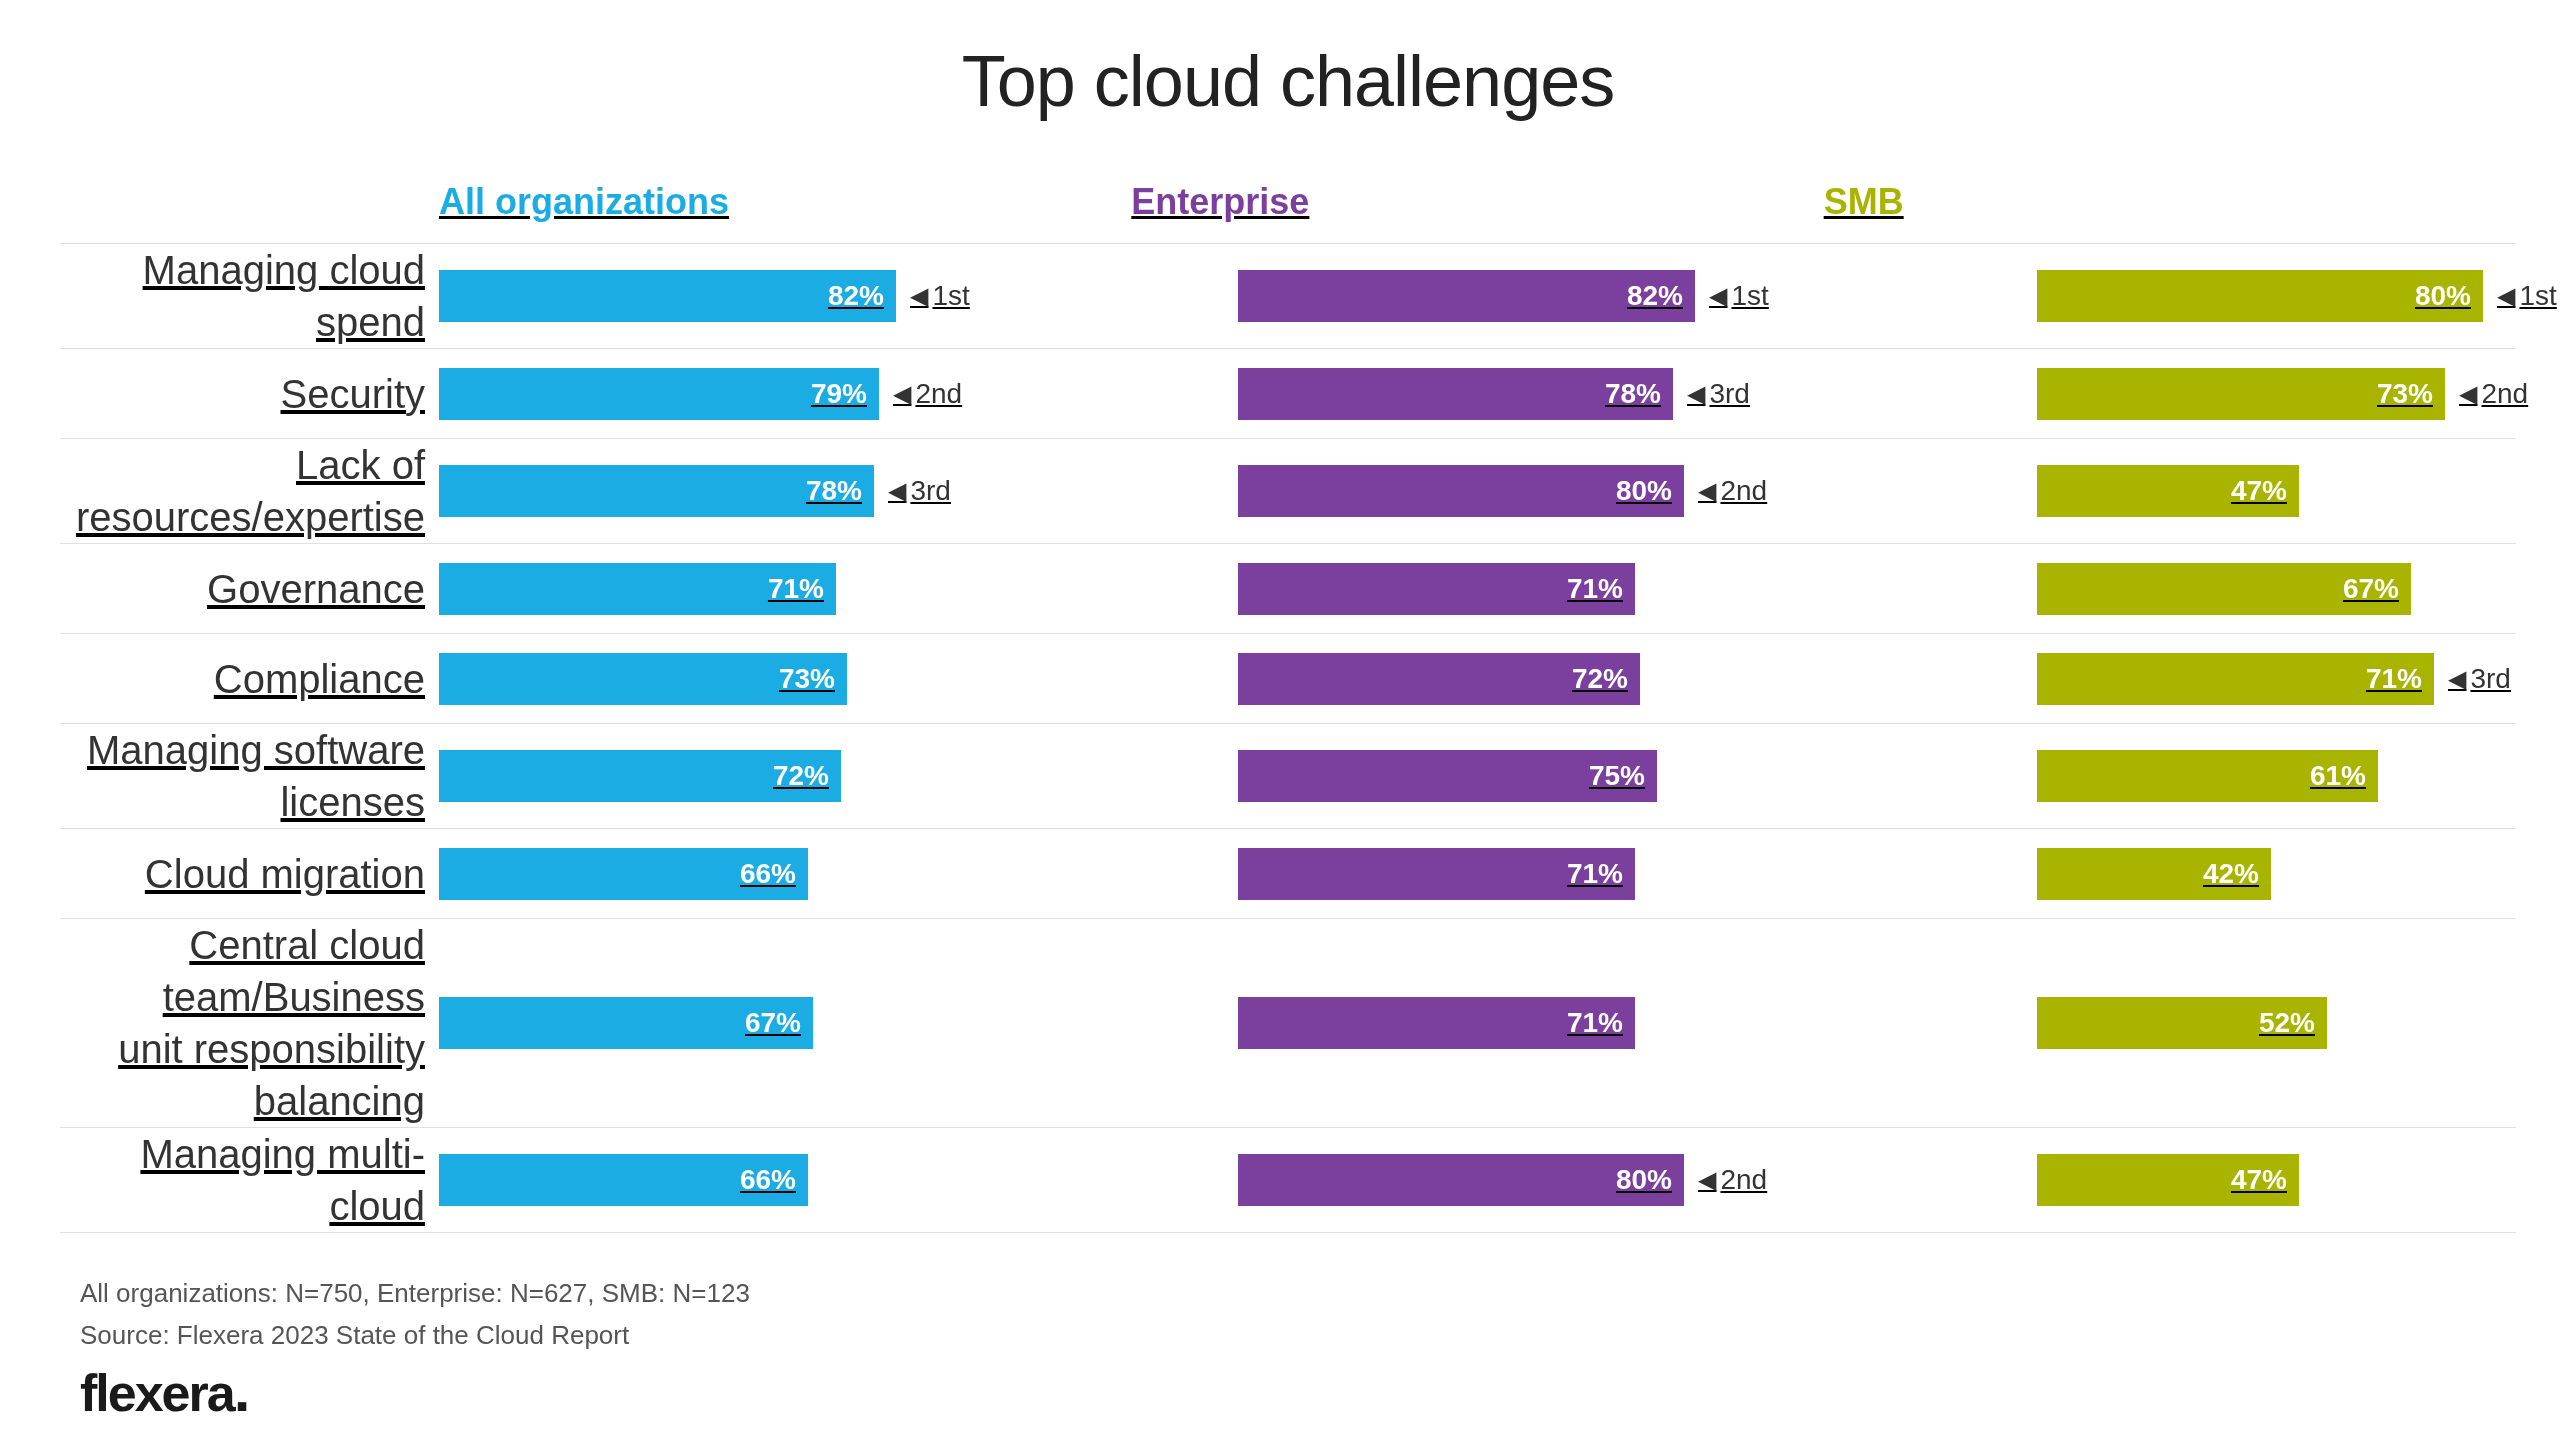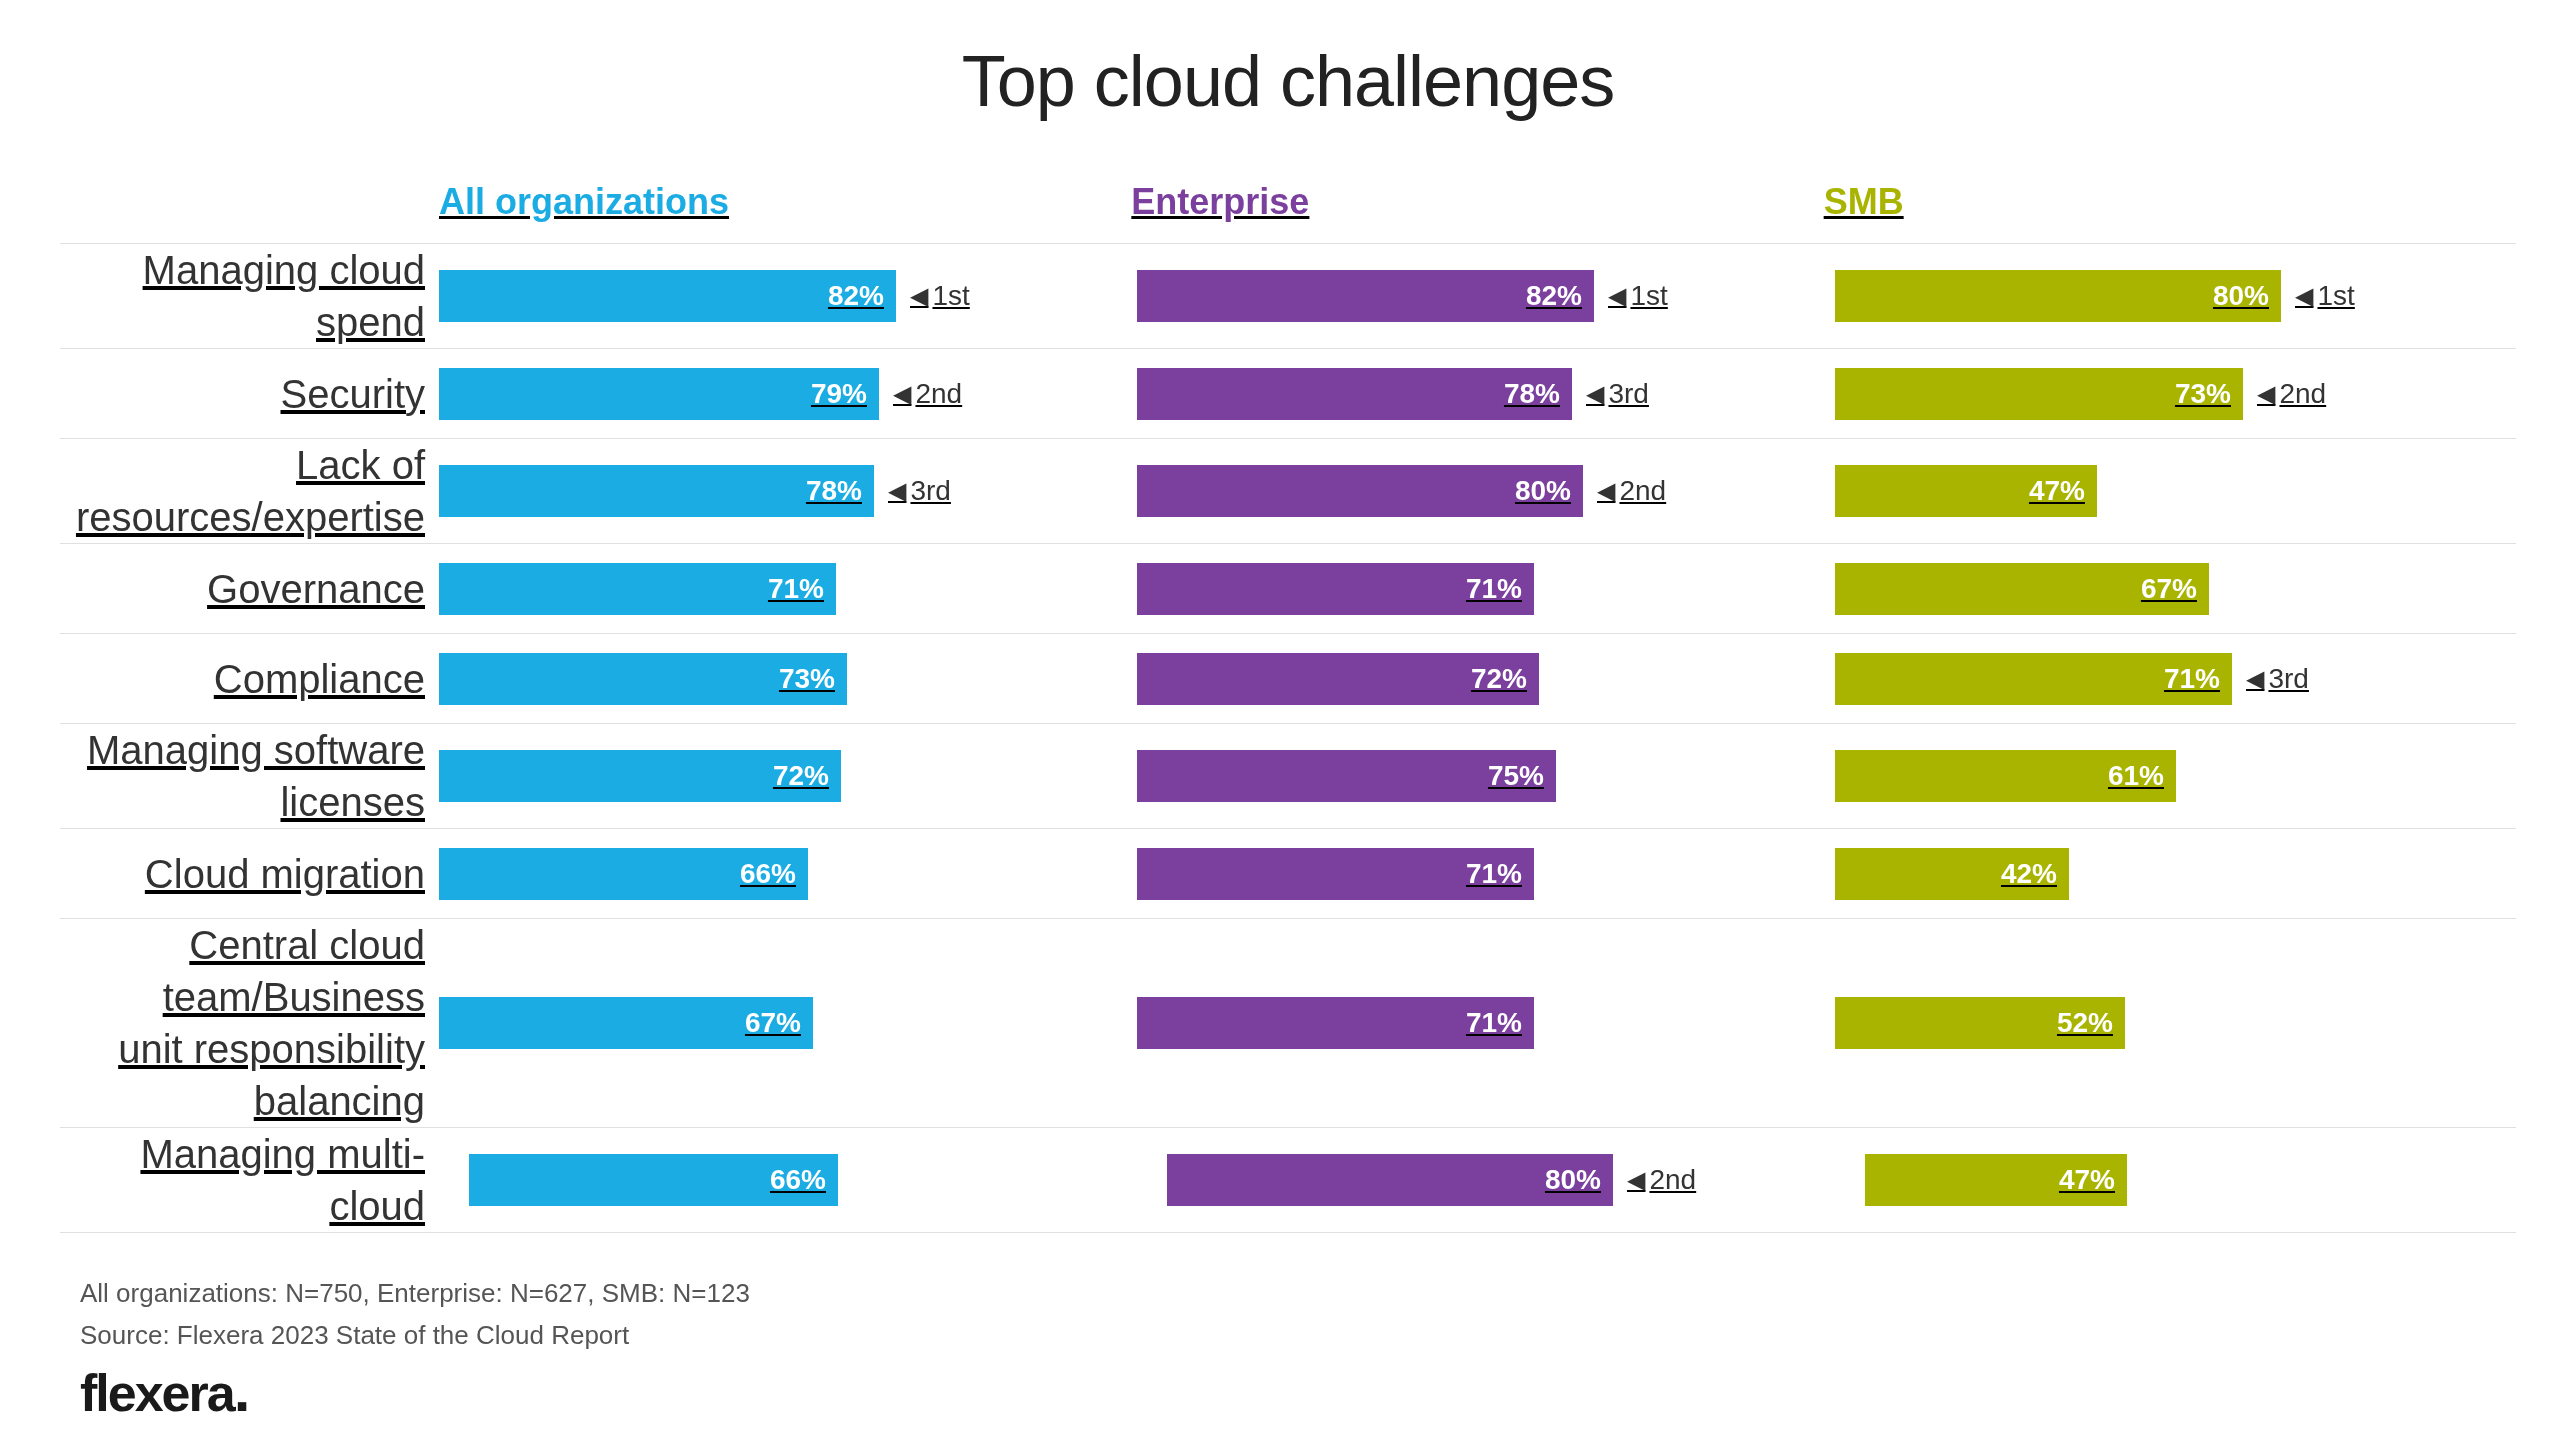--- a/index.html
+++ b/index.html
@@ -47,39 +47,38 @@
       gap: 0px;
     }
     .chart-row {
       display: flex;
       align-items: center;
       min-height: 90px;
       border-top: 1px solid #e0e0e0;
     }
     .chart-row:last-child {
       border-bottom: 1px solid #e0e0e0;
-      gap: 30px;
     }
     .row-label {
       width: 379px;
       text-align: right;
       padding-right: 14px;
       font-size: 40px;
       color: #333333;
       line-height: 1.3;
       flex-shrink: 0;
     }
     .bars-section {
       display: flex;
       align-items: center;
       gap: 0px;
       flex: 1;
     }
     .bar-group {
-      width: 698px;
+      width: 799px;
       display: flex;
       align-items: center;
       gap: 10px;
       flex-shrink: 0;
     }
     .bar-wrapper {
       display: flex;
       align-items: center;
       gap: 8px;
     }

